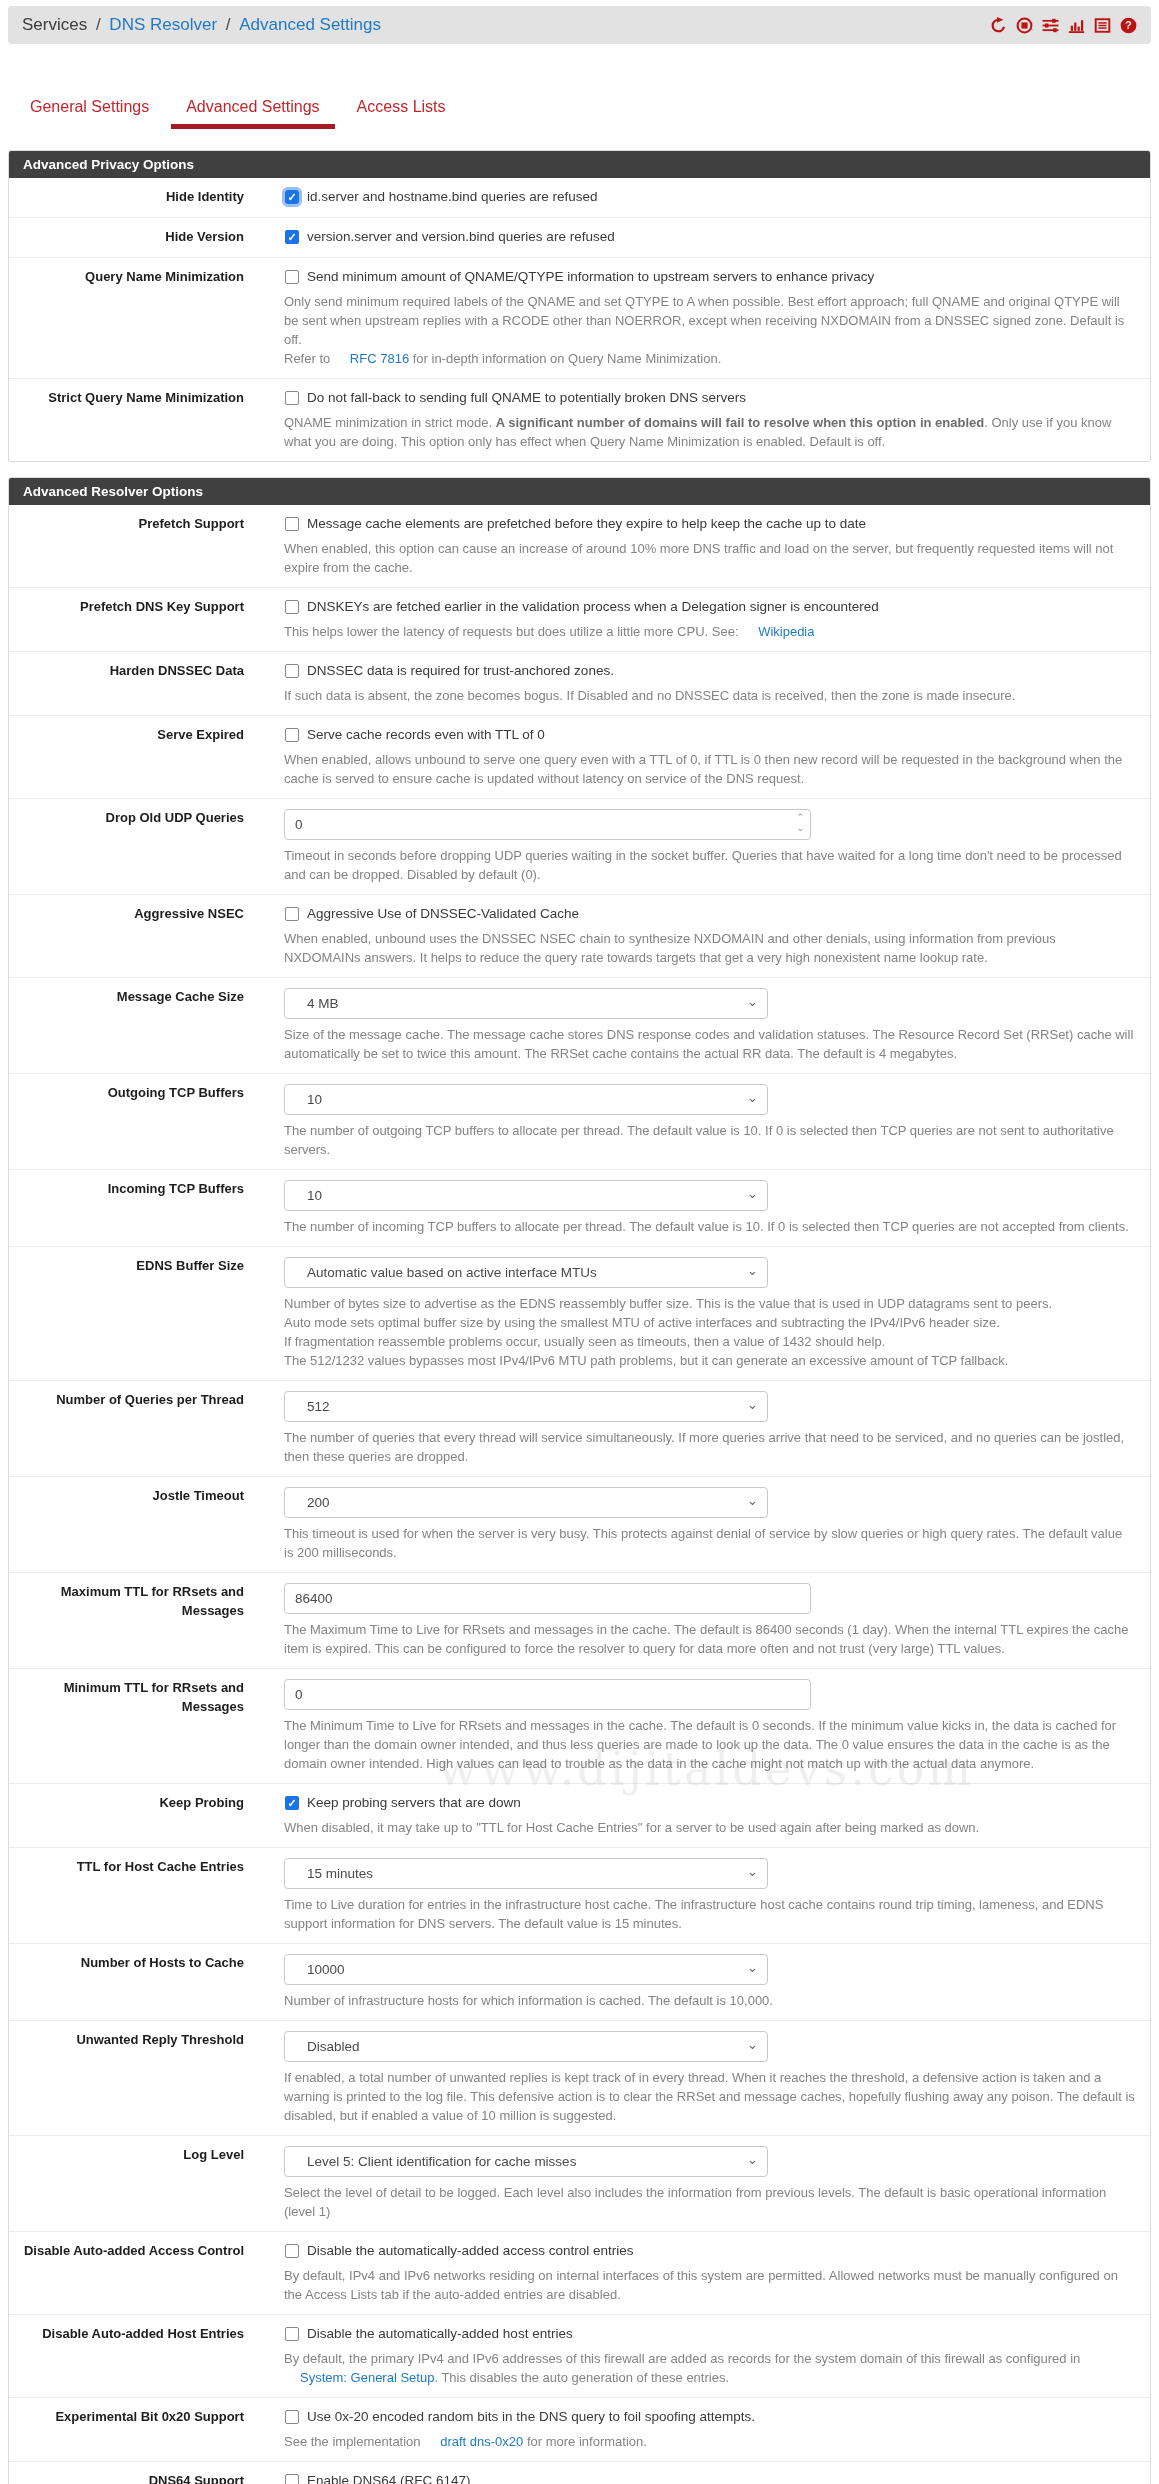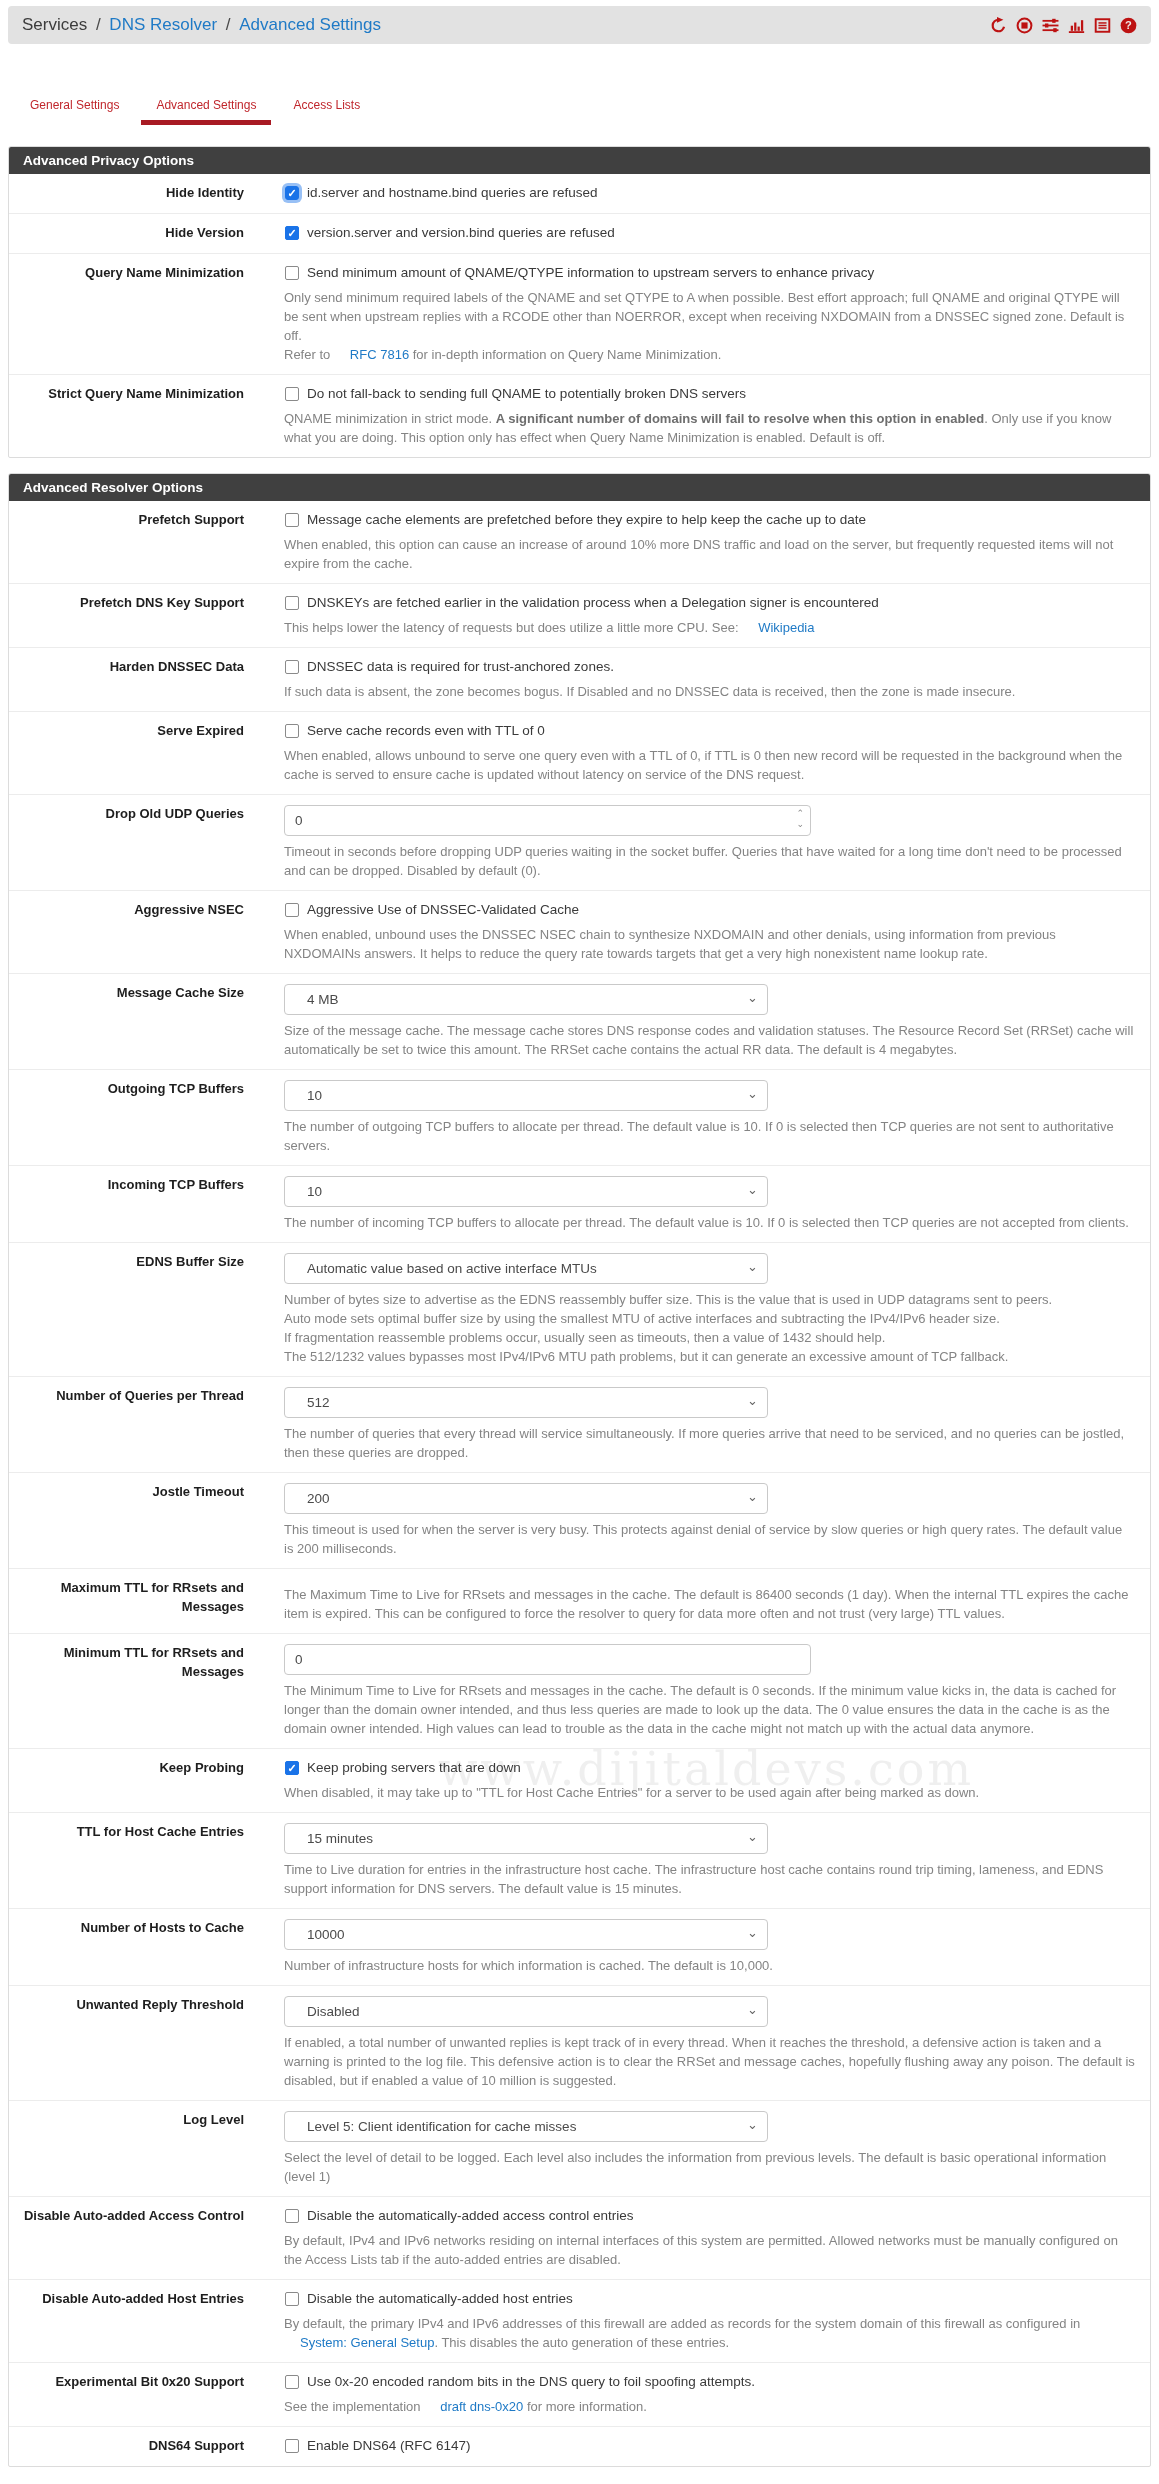--- a/index.html
+++ b/index.html
@@ -12,21 +12,21 @@
               justify-content:space-between; padding:0 14px; }
   .crumbs { font-size:17px; color:#3c3c3c; }
   .crumbs a { color:#1f7ac6; text-decoration:none;text-align:center; }
   .crumb-sep { color:#4a4a4a; padding:0 4px; }
   .hicons { display:flex; align-items:center; gap:9px; color:#bd1212; }
   .hicon { display:inline-flex; cursor:pointer; }
   .hicon svg { width:17px; height:17px; display:block; }
 
   
   .tabs { display:flex; margin:54px 0 26px 7px; }
-  .tab { position:relative; padding:0 15px 8px; margin-right:7px; font-size:12px; color:#c0262c; cursor:pointer; }
+  .tab { position:relative; padding:0 15px 8px; margin-right:7px; font-size:16px; color:#c0262c; cursor:pointer; }
   .tab.active::after { content:""; position:absolute; left:0; right:0; bottom:-5px; height:5px; background:#a81a23; }
 
   
   .panel { border:1px solid #dcdcdc; border-radius:3px 3px 2px 2px; margin-bottom:15px; background:#fff; }
   .panel-header { background:#404040; color:#fff; font-weight:bold; font-size:13.5px; padding:6px 14px;
                   border-radius:2px 2px 0 0; line-height:15px; }
   .form-row { display:flex; border-bottom:1px solid #ececec; }
   .form-row:last-child { border-bottom:none; }
   .col-label { flex:0 0 250px; text-align:right; padding:10px 15px 10px 8px; font-weight:bold;
                font-size:13px; color:#1e1e1e; line-height:1.45; }
@@ -325,20 +325,21 @@
               <span class="caret">⌄</span>
             </div>
             <div class="help-block">
               <div class="help-line"><span>This timeout is used for when the server is very busy. This protects against denial of service by slow queries or high query rates. The default value is 200 milliseconds.</span></div>
             </div>
           </div>
         </div>
         <div class="form-row">
           <div class="col-label">Maximum TTL for RRsets and Messages</div>
           <div class="col-content">
+            <div class="inwrap"><input type="text" value="86400" style=""></div>
             <div class="help-block">
               <div class="help-line"><span>The Maximum Time to Live for RRsets and messages in the cache. The default is 86400 seconds (1 day). When the internal TTL expires the cache item is expired. This can be configured to force the resolver to query for data more often and not trust (very large) TTL values.</span></div>
             </div>
           </div>
         </div>
         <div class="form-row">
           <div class="col-label">Minimum TTL for RRsets and Messages</div>
           <div class="col-content">
             <div class="inwrap"><input type="text" value="0" style=""></div>
             <div class="help-block">

